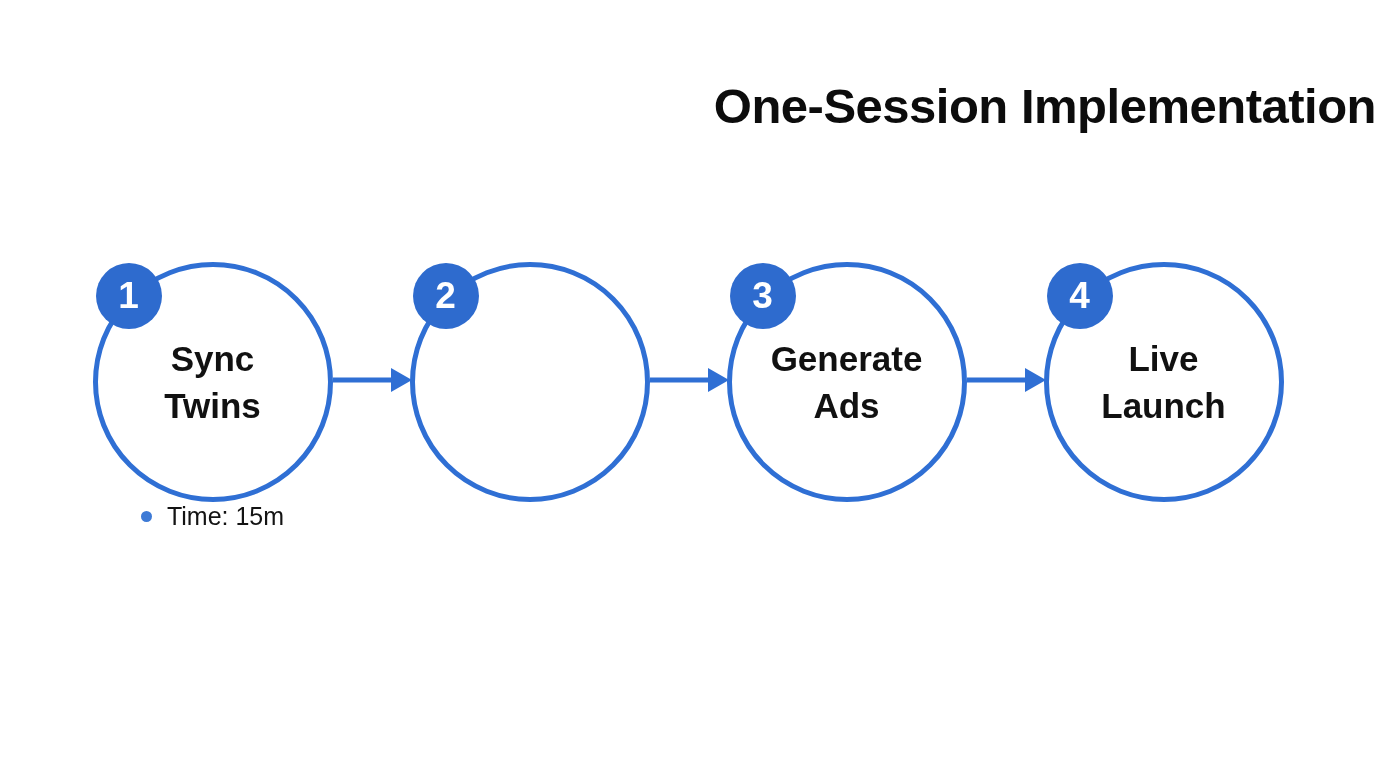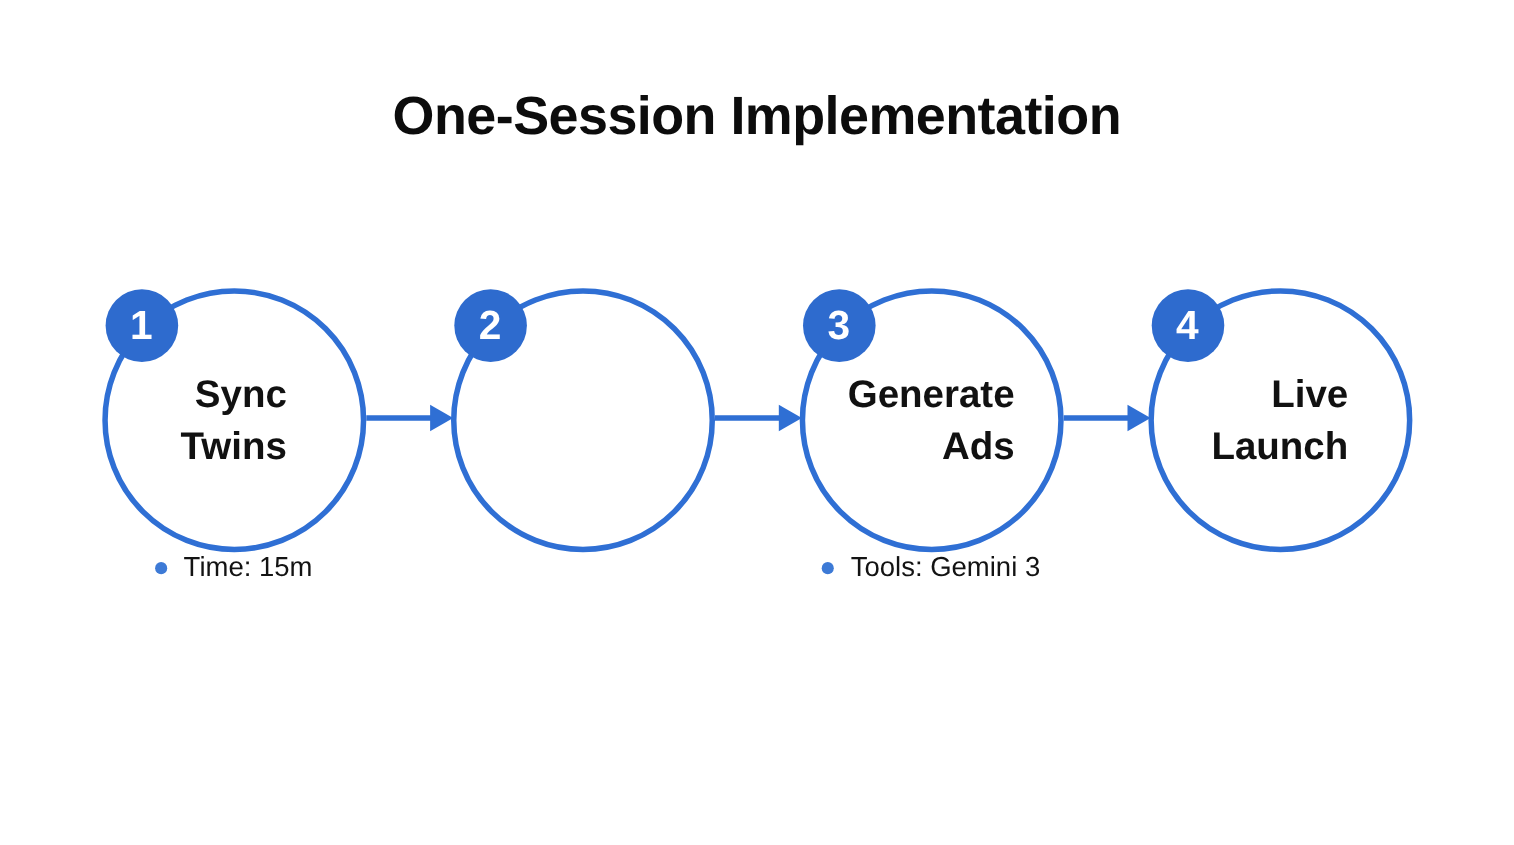--- a/index.html
+++ b/index.html
@@ -10,21 +10,21 @@
   }
   *{margin:0;padding:0;box-sizing:border-box;}
   html,body{width:1376px;height:768px;overflow:hidden;}
   body{
     background:#ffffff;
     font-family:"Liberation Sans", sans-serif;
     color:var(--ink);
   }
   .title{
     margin-top:78px;
-    text-align:center;
+    text-align:right;
     font-size:49px;
     font-weight:700;
     letter-spacing:-0.5px;
     color:#0c0c0c;
     line-height:1.15;
   }
   .flow{
     margin-top:128px;
     display:flex;
     justify-content:center;
@@ -59,21 +59,21 @@
     font-size:37px;
     font-weight:600;
     display:flex;
     align-items:center;
     justify-content:center;
   }
   .label{
     font-size:35px;
     font-weight:700;
     line-height:1.35;
-    text-align:right;
+    text-align:center;
     white-space:pre-line;
     color:#111111;
   }
   .connector{
     width:77px;
     height:24px;
     margin-top:106px;
     position:relative;
     flex:0 0 auto;
   }
@@ -147,24 +147,20 @@
     <div class="shaft"></div>
     <div class="head"></div>
   </div>
 
   <div class="step">
     <div class="circle">
       <div class="badge">3</div>
       <div class="label">Generate
 Ads</div>
     </div>
-    <div class="caption">
-      <span class="dot"></span>
-      <span>Tools: Gemini 3</span>
-    </div>
   </div>
 
   <div class="connector">
     <div class="shaft"></div>
     <div class="head"></div>
   </div>
 
   <div class="step">
     <div class="circle">
       <div class="badge">4</div>

